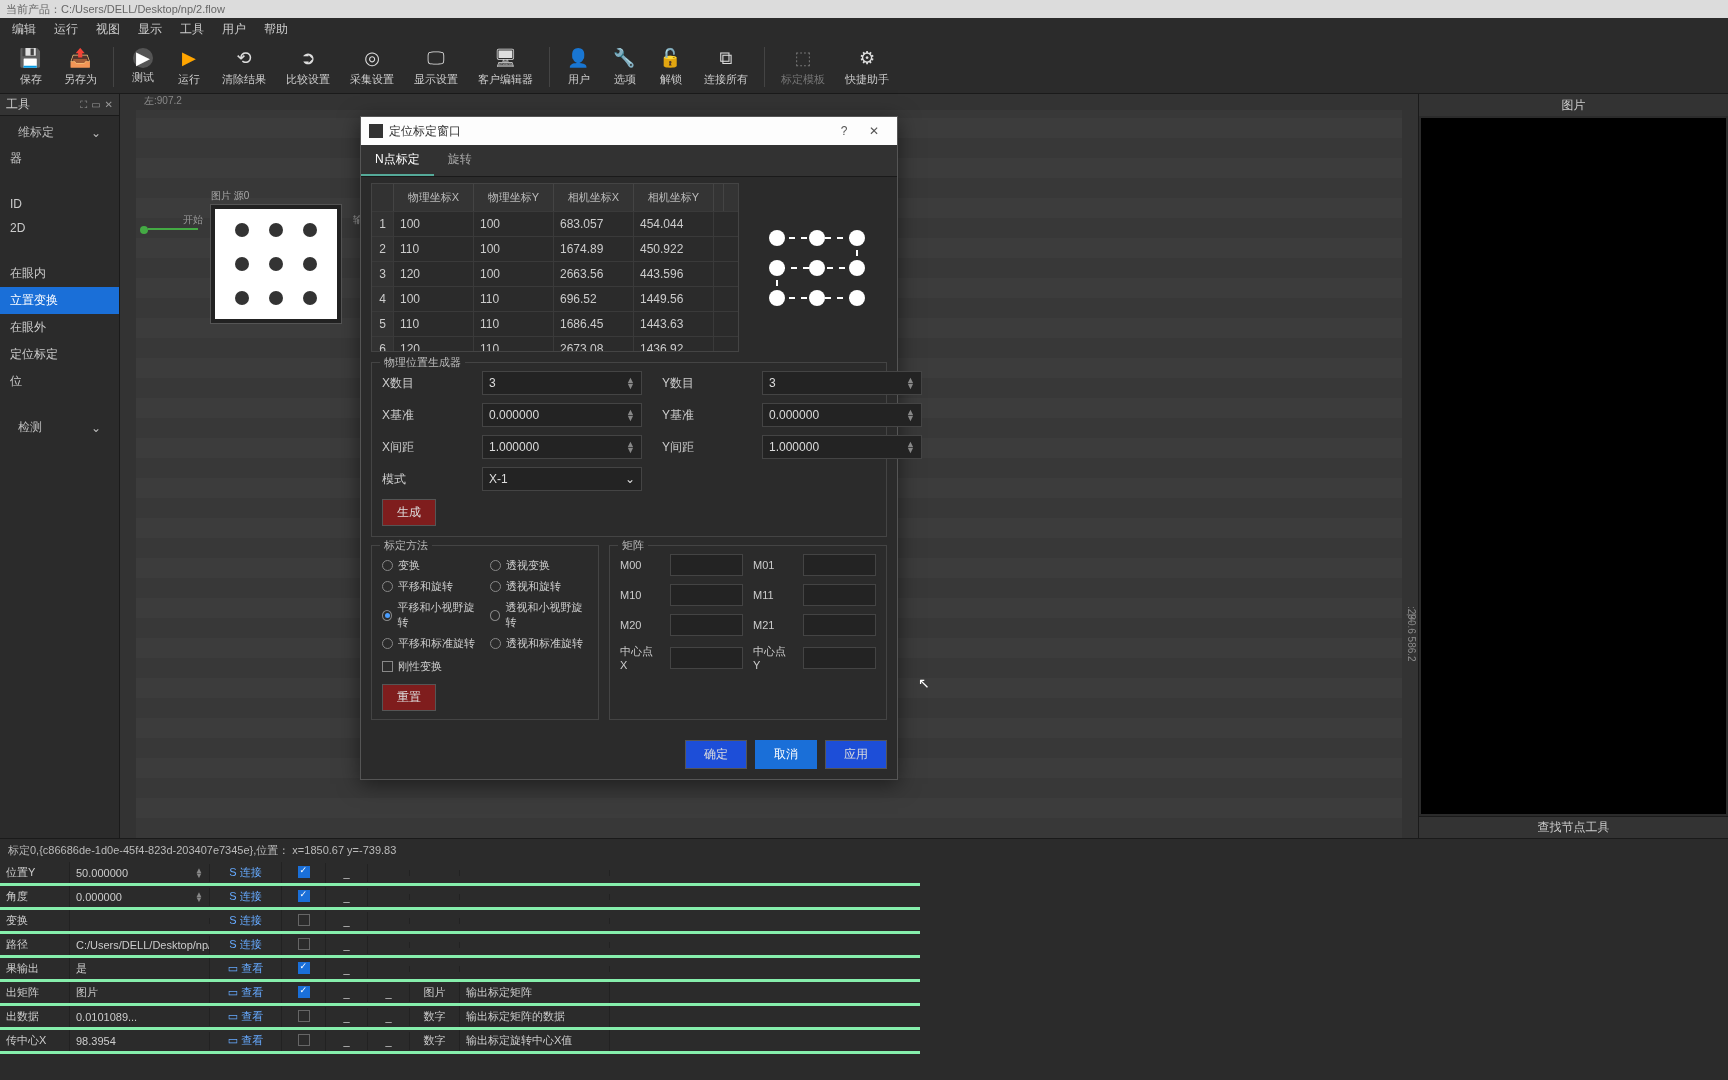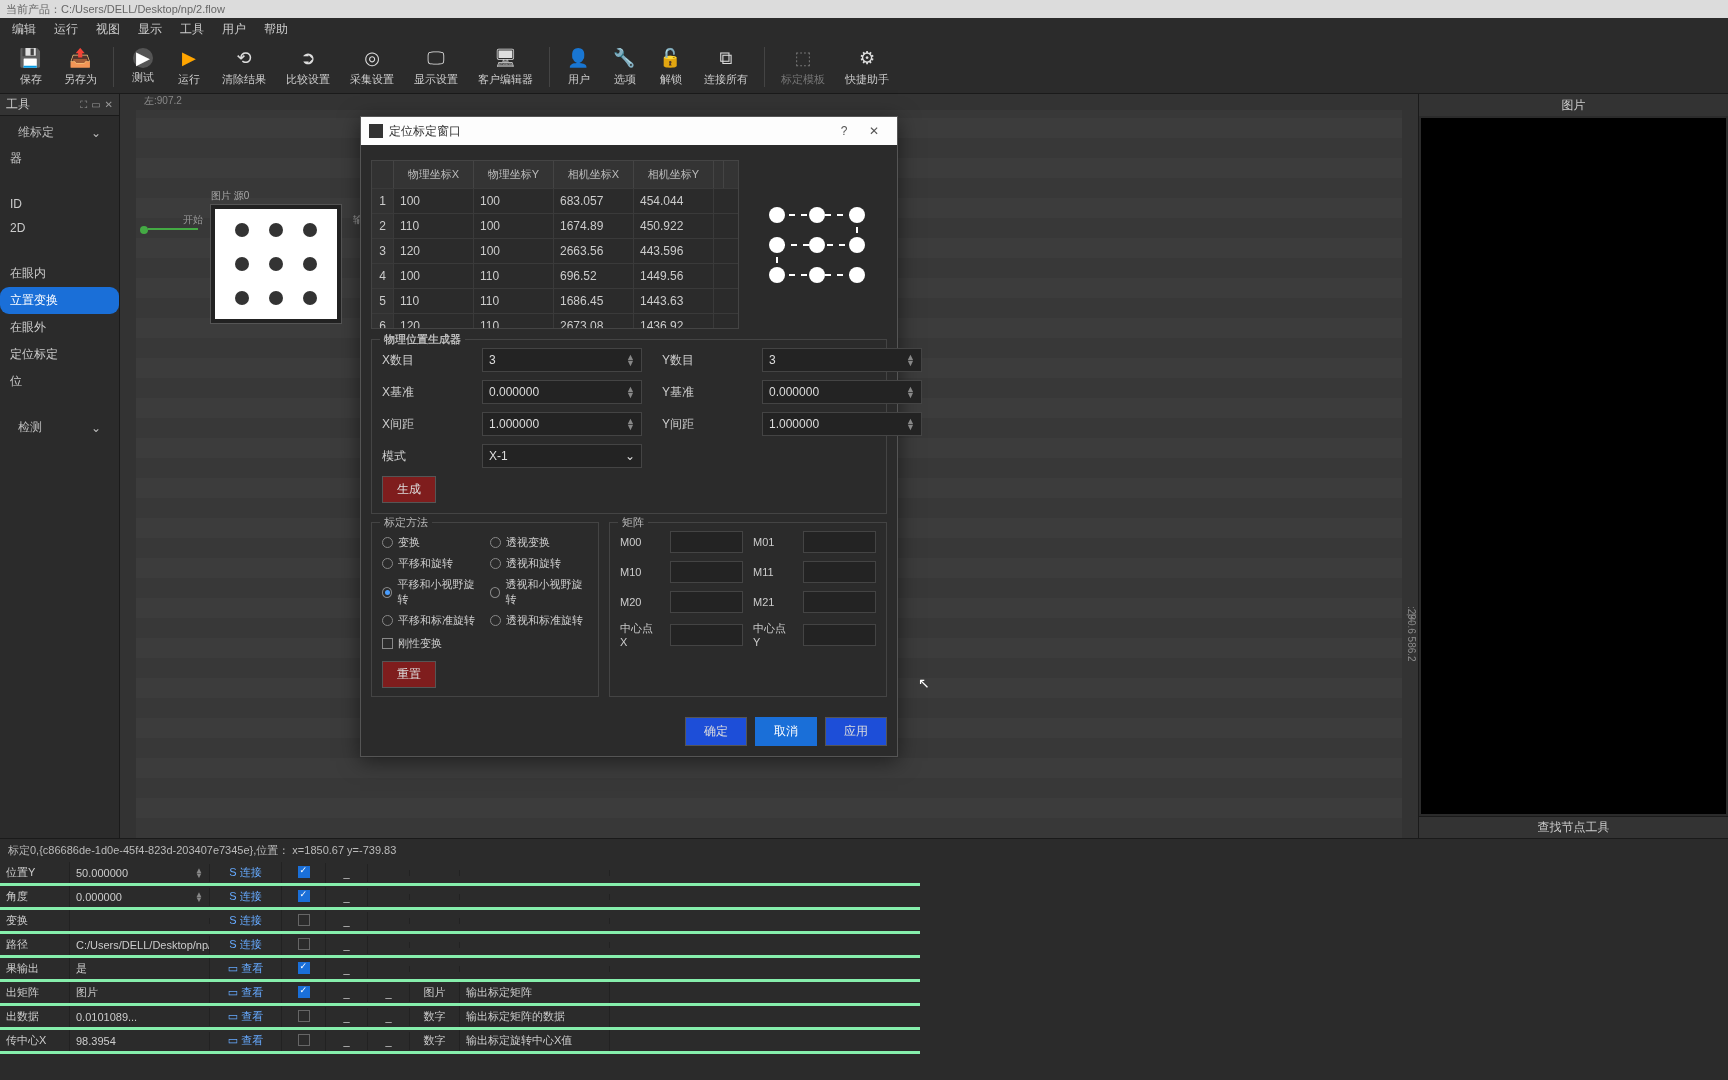--- a/index.html
+++ b/index.html
@@ -13,21 +13,21 @@
 .tool-btn .lbl { font-size: 11px; color: #ccc; margin-top: 2px; }
 .tool-btn.dim .lbl, .tool-btn.dim .icon { color: #777; }
 .tool-sep { width: 1px; height: 40px; background: #444; margin: 0 6px; }
 .main { display: flex; height: 744px; }
 .left-panel { width: 120px; background: #2b2b2b; border-right: 1px solid #1a1a1a; }
 .panel-header { height: 22px; display: flex; align-items: center; justify-content: space-between; padding: 0 6px; background: #333; border-bottom: 1px solid #1a1a1a; }
 .panel-header .icons { display: flex; gap: 4px; font-size: 10px; color: #999; }
 .tree { padding: 4px 0; }
 .tree-group { padding: 4px 18px; display: flex; justify-content: space-between; align-items: center; color: #bbb; cursor: pointer; }
 .tree-item { padding: 5px 10px; color: #ccc; cursor: pointer; font-size: 12px; }
-.tree-item.selected { background: #1a6fd8; color: #fff; border-radius: 9px; }
+.tree-item.selected { background: #1a6fd8; color: #fff; }
 .canvas-area { flex: 1; background: repeating-linear-gradient(0deg,#383838 0 20px,#3c3c3c 20px 40px),repeating-linear-gradient(90deg,rgba(0,0,0,.15) 0 20px,rgba(0,0,0,0) 20px 40px); position: relative; }
 .canvas-ruler-top { position: absolute; top: 0; left: 0; right: 0; height: 16px; background: #333; color: #888; font-size: 10px; padding-left: 24px; }
 .canvas-ruler-left { position: absolute; top: 16px; left: 0; width: 16px; bottom: 0; background: #333; }
 .canvas-ruler-right { position: absolute; top: 16px; right: 0; width: 16px; bottom: 0; background: #333; color:#888; font-size:10px; writing-mode: vertical-rl; text-align:center; padding-top:320px;}
 .node { position: absolute; background: #fff; border: 1px solid #888; padding: 4px; }
 .node-title { position: absolute; top: -16px; left: 0; font-size: 10px; color: #aaa; }
 .node-label-left { position: absolute; left: -28px; top: 8px; font-size: 10px; color: #999; }
 .node-label-right { position: absolute; right: -32px; top: 8px; font-size: 10px; color: #999; }
 .dots-grid { display: grid; grid-template-columns: repeat(3, 24px); grid-template-rows: repeat(3, 24px); gap: 10px; padding: 8px; }
 .dot { width: 14px; height: 14px; background: #333; border-radius: 50%; justify-self: center; align-self: center; }
@@ -37,33 +37,33 @@
 .rp-sub { height: 22px; display: flex; align-items: center; justify-content: center; background: #333; border-top:1px solid #1a1a1a; }
 .dialog { position: absolute; left: 360px; top: 116px; width: 538px; background: #2b2b2b; border: 1px solid #555; box-shadow: 0 4px 20px rgba(0,0,0,.5); z-index: 100; }
 .dialog-title { height: 28px; background: #fdfdfd; color: #333; display: flex; align-items: center; padding: 0 8px; font-size: 12px; }
 .dialog-title .cube { width: 14px; height: 14px; background: #333; margin-right: 6px; display:inline-block; }
 .dialog-title .spacer { flex: 1; }
 .dialog-title .win-btn { width: 30px; text-align: center; cursor: pointer; color: #555; }
 .dialog-tabs { display: flex; background: #323232; border-bottom: 1px solid #1a1a1a; }
 .dtab { padding: 6px 14px; color: #aaa; cursor: pointer; font-size: 12px; }
 .dtab.active { color: #fff; border-bottom: 2px solid #5a9; }
 .dialog-body { padding: 6px 10px 10px; }
-.coord-row { display: flex; gap: 8px; margin-top: 9px; }
+.coord-row { display: flex; gap: 8px; }
 .coord-table { flex: 1; border: 1px solid #444; }
 .ct-head { display: flex; background: #343434; }
 .ct-head div { padding: 6px 4px; color: #bbb; font-size: 11px; text-align: center; border-right: 1px solid #444; }
 .ct-body { max-height: 140px; overflow: hidden; }
 .ct-row { display: flex; border-top: 1px solid #3a3a3a; }
 .ct-row div { padding: 5px 6px; color: #ccc; font-size: 12px; border-right: 1px solid #3a3a3a; }
 .c-idx { width: 22px; background: #323232; text-align: center; }
 .c-col { width: 80px; }
 .pattern { width: 140px; display: flex; align-items: center; justify-content: center; }
 .pattern svg { width: 110px; height: 90px; }
 .gen-box { border: 1px solid #444; margin-top: 10px; padding: 8px 10px 10px; position: relative; }
-.gen-title { position: absolute; top: -8px; left: 8px; background: #2b2b2b; padding: 0 4px; font-size: 11px; color: #bbb; font-weight: bold; }
+.gen-title { position: absolute; top: -8px; left: 8px; background: #2b2b2b; padding: 0 4px; font-size: 11px; color: #bbb; }
 .gen-grid { display: grid; grid-template-columns: 80px 160px 80px 160px; gap: 8px 20px; align-items: center; }
 .gen-grid label { font-size: 12px; color: #ccc; }
 .num-input, .sel-input { background: #232323; border: 1px solid #444; color: #ddd; padding: 4px 6px; font-size: 12px; width: 100%; position: relative; display:flex; justify-content:space-between; align-items:center;}
 .spin { color: #888; font-size: 9px; line-height: 6px; display: flex; flex-direction: column; cursor: pointer; }
 .gen-btn { margin-top: 8px; background: #7f1d1d; border: 1px solid #555; color: #ddd; padding: 4px 14px; cursor: pointer; font-size: 12px; }
 .method-row { display: flex; gap: 10px; margin-top: 8px; }
 .method-box, .matrix-box { border: 1px solid #444; padding: 8px 10px; position: relative; }
 .method-box { width: 228px; }
 .matrix-box { flex: 1; }
 .box-title { position: absolute; top: -8px; left: 8px; background: #2b2b2b; padding: 0 4px; font-size: 11px; color: #bbb; }
@@ -360,20 +360,24 @@
 </div>
 
 <div class="dialog">
   <div class="dialog-title">
     <span class="cube"></span>
     <span>定位标定窗口</span>
     <span class="spacer"></span>
     <span class="win-btn">?</span>
     <span class="win-btn">✕</span>
   </div>
+  <div class="dialog-tabs">
+    <div class="dtab active">N点标定</div>
+    <div class="dtab">旋转</div>
+  </div>
   <div class="dialog-body">
     <div class="coord-row">
       <div class="coord-table">
         <div class="ct-head">
           <div class="c-idx"></div>
           <div class="c-col">物理坐标X</div>
           <div class="c-col">物理坐标Y</div>
           <div class="c-col">相机坐标X</div>
           <div class="c-col">相机坐标Y</div>
           <div style="width:10px"></div>

